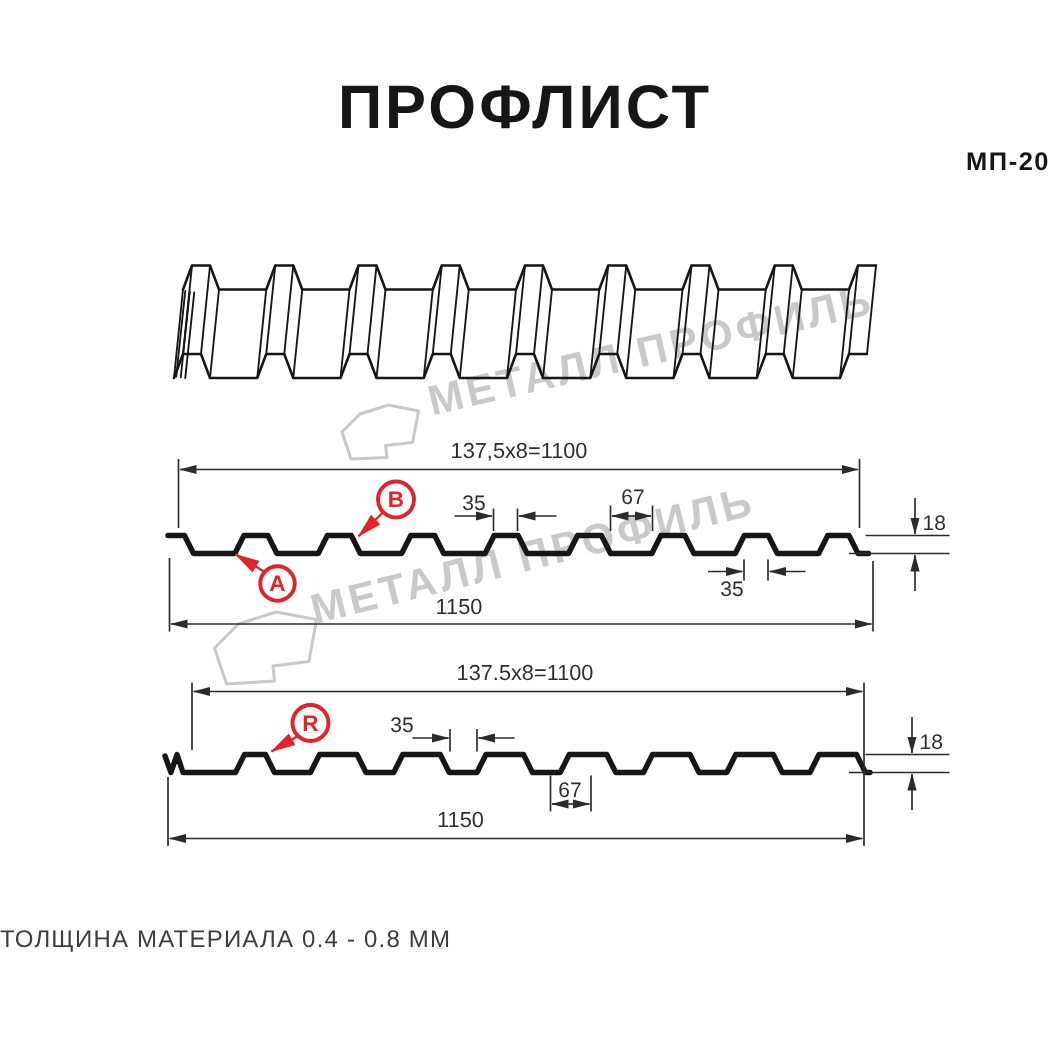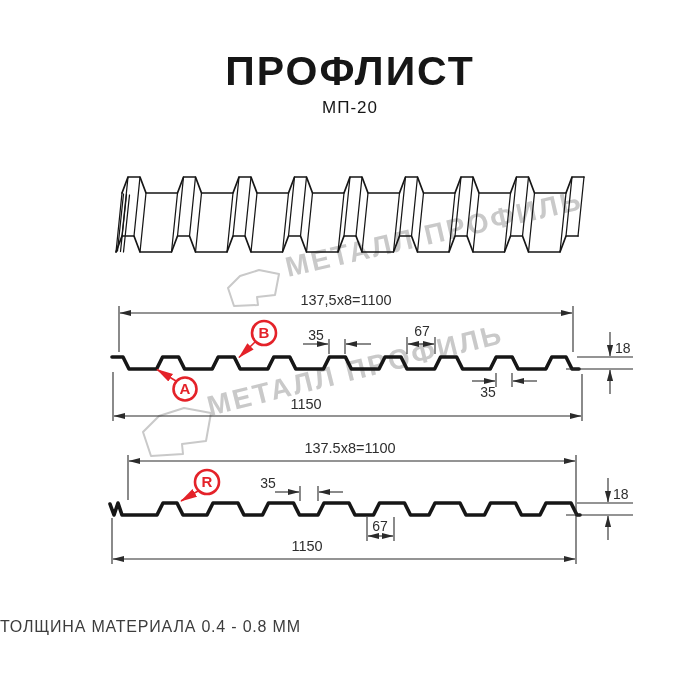--- a/index.html
+++ b/index.html
@@ -1,21 +1,21 @@
 <!DOCTYPE html>
 <html style="--red: #e42229; --line: #161616; --dim: #2b2b2b; --wm: #c9c9c9; --ink: #161616;"><head>
 <meta charset="utf-8">
 <style>
   html,body{margin:0;padding:0;background:#ffffff;}
   #page{position:relative;width:700px;height:700px;background:#fff;overflow:hidden;
         font-family:"Liberation Sans", sans-serif;}
   .title{position:absolute;left:0;top:48px;width:700px;text-align:center;
          font-size:41px;font-weight:bold;letter-spacing:2px;color:var(--ink,#161616);}
-  .subtitle{position:absolute;left:0;top:98px;width:700px;text-align:center;
-         font-size:17px;font-weight:normal;letter-spacing:1px;color:var(--ink,#161616);}
+  .subtitle{position:absolute;left:0;top:98px;width:700px;text-align:right;
+         font-size:17px;font-weight:bold;letter-spacing:1px;color:var(--ink,#161616);}
   .footer{position:absolute;left:0;top:618px;width:700px;text-align:left;
          font-size:16px;font-weight:500;letter-spacing:0.8px;color:#3d3d3d;}
   svg{position:absolute;left:0;top:0;}
   .wmtext{font-size:28px;font-weight:bold;letter-spacing:2.5px;fill:var(--wm,#c9c9c9);}
   .wmlogo{fill:none;stroke:var(--wm,#c9c9c9);stroke-width:2;stroke-linejoin:round;}
   .sheet{stroke:var(--line,#1c1c1c);fill:none;stroke-linejoin:round;stroke-linecap:round;}
   .prof{stroke:var(--line,#141414);stroke-width:3.6;fill:none;stroke-linejoin:round;stroke-linecap:round;}
   .dim{stroke:var(--dim,#2b2b2b);stroke-width:1.1;fill:none;}
   .dimtxt{font-size:14px;fill:#2e2e2e;}
   .covtxt{font-size:14.5px;fill:#2e2e2e;}

